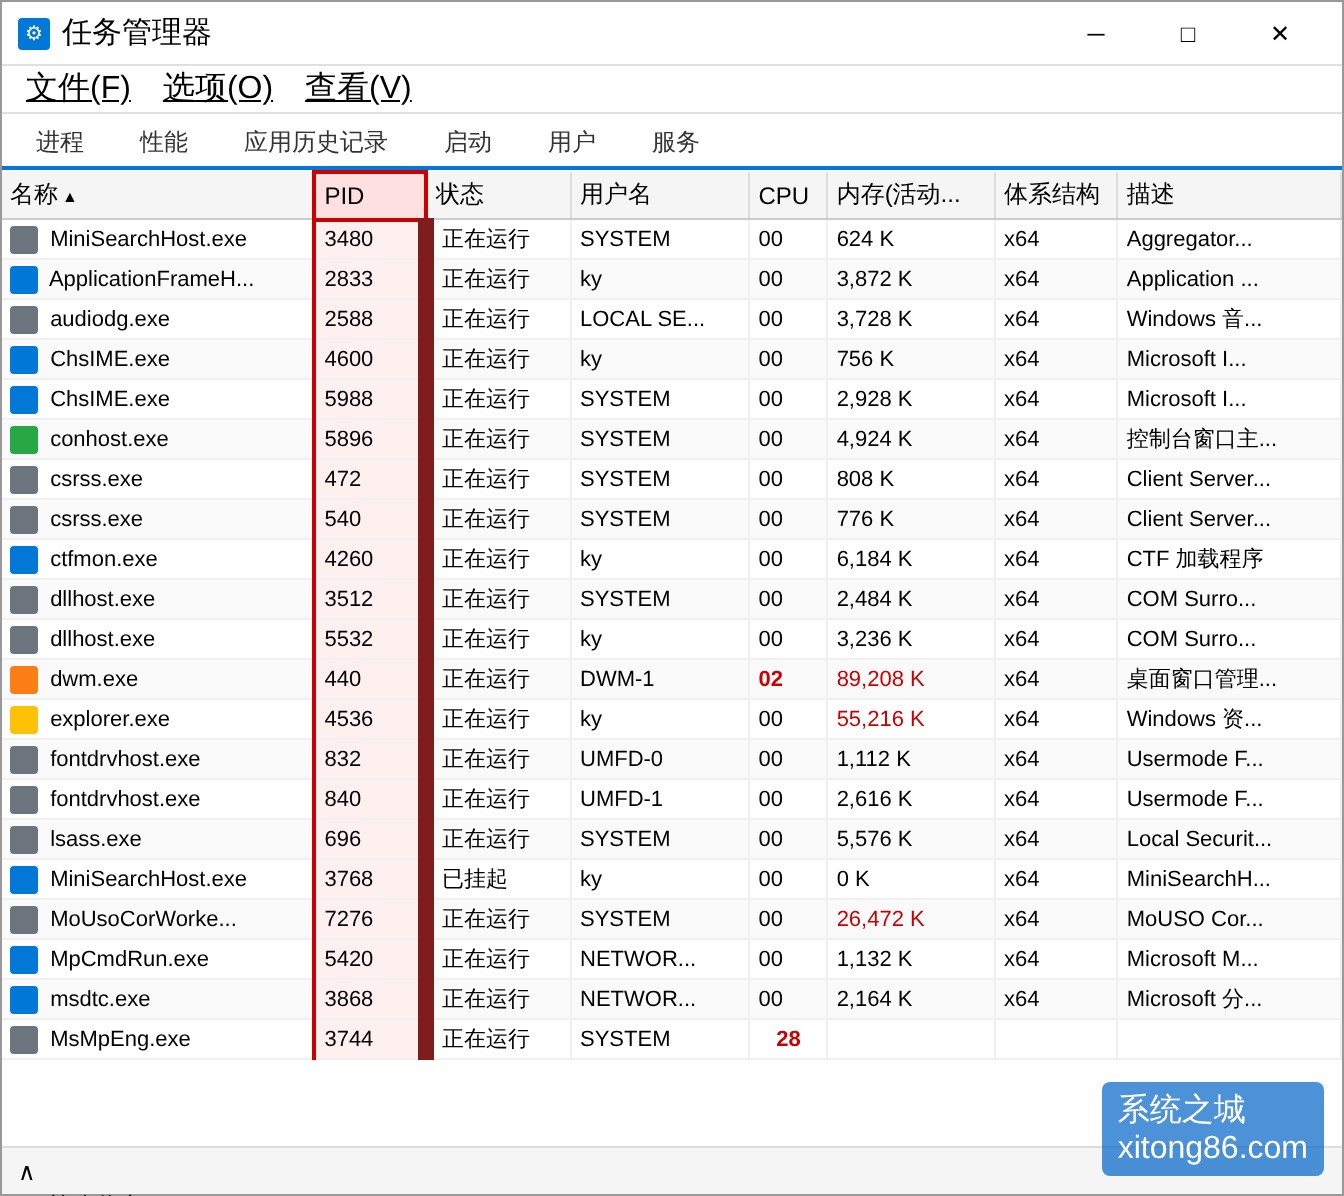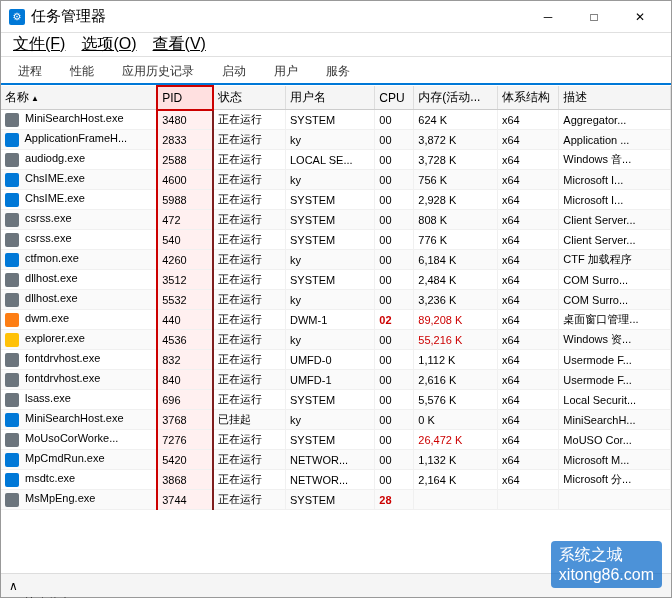--- a/index.html
+++ b/index.html
@@ -137,21 +137,21 @@
       padding: 2px 4px;
       font-size: 11px;
       white-space: nowrap;
       overflow: hidden;
       text-overflow: ellipsis;
       border-right: 1px solid #f0f0f0;
     }
     td.pid-col {
       background: #fff0f0;
       border-left: 2px solid #cc0000;
-      border-right: 2px solid #7f1d1d;
+      border-right: 8px solid #7f1d1d;
     }
     .col-name { width: 140px; }
     .col-pid { width: 50px; }
     .col-status { width: 65px; }
     .col-user { width: 80px; }
     .col-cpu { width: 35px; }
     .col-mem { width: 75px; }
     .col-arch { width: 55px; }
     .col-desc { width: 100px; }
     .process-icon {
@@ -303,20 +303,33 @@
     <td class="col-pid pid-col">5988</td>
     <td class="col-status">正在运行</td>
     <td class="col-user">SYSTEM</td>
     <td class="col-cpu" style="">00</td>
     <td class="col-mem" style="">2,928 K</td>
     <td class="col-arch">x64</td>
     <td class="col-desc">Microsoft I...</td>
   </tr>
           <tr>
     <td class="col-name">
+      <span class="process-icon icon-exe" style="background:#28a745; width:14px;height:14px;display:inline-block;border-radius:2px;vertical-align:middle;margin-right:3px;"></span>
+      <span>conhost.exe</span>
+    </td>
+    <td class="col-pid pid-col">5896</td>
+    <td class="col-status">正在运行</td>
+    <td class="col-user">SYSTEM</td>
+    <td class="col-cpu" style="">00</td>
+    <td class="col-mem" style="">4,924 K</td>
+    <td class="col-arch">x64</td>
+    <td class="col-desc">控制台窗口主...</td>
+  </tr>
+          <tr>
+    <td class="col-name">
       <span class="process-icon icon-exe" style="background:#6c757d; width:14px;height:14px;display:inline-block;border-radius:2px;vertical-align:middle;margin-right:3px;"></span>
       <span>csrss.exe</span>
     </td>
     <td class="col-pid pid-col">472</td>
     <td class="col-status">正在运行</td>
     <td class="col-user">SYSTEM</td>
     <td class="col-cpu" style="">00</td>
     <td class="col-mem" style="">808 K</td>
     <td class="col-arch">x64</td>
     <td class="col-desc">Client Server...</td>
@@ -491,21 +504,21 @@
     <td class="col-desc">Microsoft 分...</td>
   </tr>
           <tr>
     <td class="col-name">
       <span class="process-icon icon-exe" style="background:#6c757d; width:14px;height:14px;display:inline-block;border-radius:2px;vertical-align:middle;margin-right:3px;"></span>
       <span>MsMpEng.exe</span>
     </td>
     <td class="col-pid pid-col">3744</td>
     <td class="col-status">正在运行</td>
     <td class="col-user">SYSTEM</td>
-    <td class="col-cpu" style="color:#cc0000;font-weight:bold;">28</td>
+    <td class="col-cpu" style="color:#cc0000;font-weight:bold;text-align:center;">28</td>
     <td class="col-mem" style=""></td>
     <td class="col-arch"></td>
     <td class="col-desc"></td>
   </tr>
         </tbody>
     </table>
   </div>
 
   <div class="status-bar">
     <span style="margin-right:6px; cursor:pointer;">∧</span>

